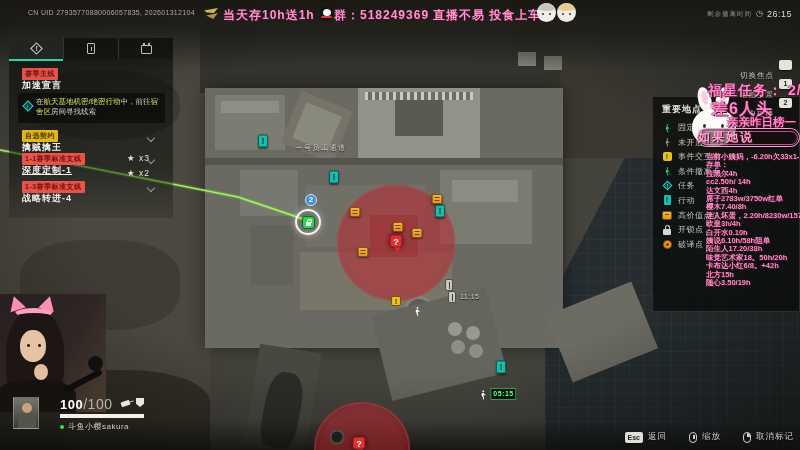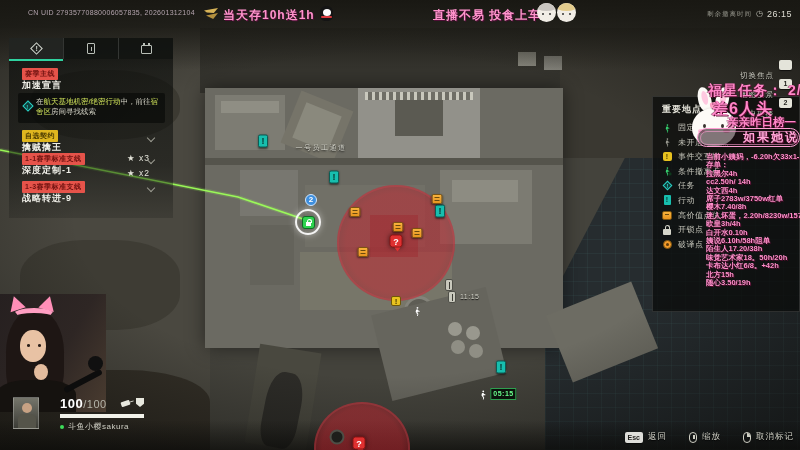--- a/index.html
+++ b/index.html
@@ -146,21 +146,21 @@
     border-radius:1px;color:#cfcfc4;font:700 8px/9px "Liberation Sans",sans-serif;text-align:center;}
 
   
   .pink-big{position:absolute;z-index:32;font-weight:700;color:#ff86c8;white-space:nowrap;
     text-shadow:1px 1px 0 #5e0c32, -1px 0 0 rgba(94,12,50,.6);}
   #ov-task{left:708px;top:82px;font-size:14px;letter-spacing:1px;}
   #ov-need{left:712px;top:99px;font-size:16px;letter-spacing:1px;}
   #ov-rank{left:727px;top:115px;font-size:11.5px;}
   #pill{position:absolute;left:697px;top:128px;width:103px;height:19px;z-index:33;
     background:rgba(28,7,16,.55);border:1.5px solid #ff9fd4;border-radius:11px;
-    display:flex;align-items:center;justify-content:flex-end;}
+    display:flex;align-items:center;justify-content:flex-start;}
   #pill::before{content:"";position:absolute;inset:1.5px;border:1px solid rgba(255,159,212,.6);border-radius:8px;}
   #pill-label{color:#ffa5d7;font-size:12px;font-weight:700;letter-spacing:2px;text-shadow:1px 1px 0 #5e0c32;}
   #donors{position:absolute;left:706px;top:153px;z-index:32;}
   .donor-line{font-size:7.5px;line-height:8.4px;color:#ff8fcb;font-weight:700;white-space:nowrap;
     text-shadow:1px 1px 0 rgba(94,12,50,.85);}
   
   #bunny{position:absolute;left:686px;top:96px;width:56px;height:52px;z-index:31;}
   #bunny .head{position:absolute;left:6px;top:12px;width:44px;height:38px;background:#fdfbf7;border-radius:50% 50% 46% 46%;
     box-shadow:0 1px 3px rgba(0,0,0,.35);}
   #bunny .ear{position:absolute;top:-9px;width:13px;height:24px;background:#fdfbf7;border-radius:50% 50% 40% 40%;}
@@ -188,21 +188,21 @@
   #cam-mic{position:absolute;left:62px;top:84px;width:42px;height:6px;background:#0d0d0d;border-radius:3px;transform:rotate(-28deg);}
   #cam-michead{position:absolute;left:88px;top:62px;width:15px;height:15px;background:#101010;border-radius:50%;}
 
   
   #playerhud{position:absolute;left:0;top:394px;z-index:34;width:220px;height:42px;}
   #avatar{position:absolute;left:13px;top:3px;width:26px;height:32px;background:linear-gradient(#75756b,#3c3c36);
     border:1px solid rgba(255,255,255,.25);overflow:hidden;}
   #avatar::before{content:"";position:absolute;left:8px;top:5px;width:10px;height:10px;border-radius:50%;background:#c8a284;}
   #avatar::after{content:"";position:absolute;left:4px;top:16px;width:18px;height:14px;border-radius:5px 5px 0 0;background:#55544a;}
   #hp-num{position:absolute;left:60px;top:2px;color:#fff;font-size:13px;font-weight:700;letter-spacing:.5px;}
-  #hp-max{color:#b4b4a9;font-size:11px;font-weight:400;}
+  #hp-max{color:#b4b4a9;font-size:14px;font-weight:400;}
   #syringe-icon{position:absolute;left:121px;top:7px;width:9px;height:5px;background:#e8e8de;border-radius:1px;transform:rotate(-18deg);}
   #syringe-icon::after{content:"";position:absolute;left:9px;top:1.5px;width:4px;height:1.5px;background:#e8e8de;}
   #armor-icon{position:absolute;left:136px;top:4px;width:8px;height:9px;background:#e8e8de;
     clip-path:polygon(0 0,100% 0,100% 65%,50% 100%,0 65%);}
   #hp-bar{position:absolute;left:60px;top:20px;width:84px;height:4px;background:#3a3a34;}
   #hp-fill{height:100%;background:#f2f2ea;}
   #player-name-row{position:absolute;left:60px;top:27px;display:flex;align-items:center;gap:4px;}
   #online-dot{width:4px;height:4px;border-radius:50%;background:#3ddc5a;}
   #player-name{font-size:8px;color:#cfcfc4;letter-spacing:.5px;}
 
@@ -310,20 +310,21 @@
     <div id="vignette"></div>
     <div id="topfade"></div>
     <div id="botfade"></div>
   </div>
 
   <div id="topbar">
     <div id="uid">CN UID 27935770880006057835, 202601312104</div>
     <span id="wing-icon"></span>
     <div class="promo" id="promo1">当天存10h送1h</div>
     <span id="qq-icon"></span>
+    <div class="promo" id="promo2">群：518249369</div>
     <div class="promo" id="promo3">直播不易 投食上车</div>
     <span class="chibi" id="chibi1"></span>
     <span class="chibi" id="chibi2"></span>
     <div id="evac">
       <span id="evac-label">剩余撤离时间</span>
       <span id="clock-icon">◷</span>
       <span id="evac-time">26:15</span>
     </div>
   </div>
 
@@ -345,26 +346,26 @@
     <div id="descbox">
       <span id="desc-diamond"></span>
       <span>在</span><span class="hl">航天基地机密/绝密行动</span><span>中，前往</span><span class="hl">宿舍区</span><span>房间寻找线索</span>
     </div>
 
     <span class="badge yellow" style="left:13px;top:92px;">自选契约</span>
     <div class="m-title" style="left:13px;top:103px;">擒贼擒王</div>
     <span class="chev" style="left:139px;top:97px;"></span>
 
     <span class="badge red" style="left:13px;top:115px;">1-1赛季标准支线</span>
-    <div class="m-title" style="left:13px;top:126px;">深度定制-1</div>
+    <div class="m-title" style="left:13px;top:126px;text-decoration:underline;">深度定制-1</div>
     <span class="stars" style="left:118px;top:115px;">★ x3</span>
     <span class="chev" style="left:139px;top:119px;"></span>
 
     <span class="badge red" style="left:13px;top:143px;">1-3赛季标准支线</span>
-    <div class="m-title" style="left:13px;top:154px;">战略转进-9</div>
+    <div class="m-title" style="left:13px;top:154px;">战略转进-4</div>
     <span class="stars" style="left:118px;top:130px;">★ x2</span>
     <span class="chev" style="left:139px;top:147px;"></span>
   </div>
 
   <div class="hotkey-row" style="top:48px;">
     <span class="hotkey-label">切换焦点</span>
     <span class="keycap"></span>
   </div>
   <div class="hotkey-row" style="top:67px;">
     <span class="hotkey-label">地图全景</span>

